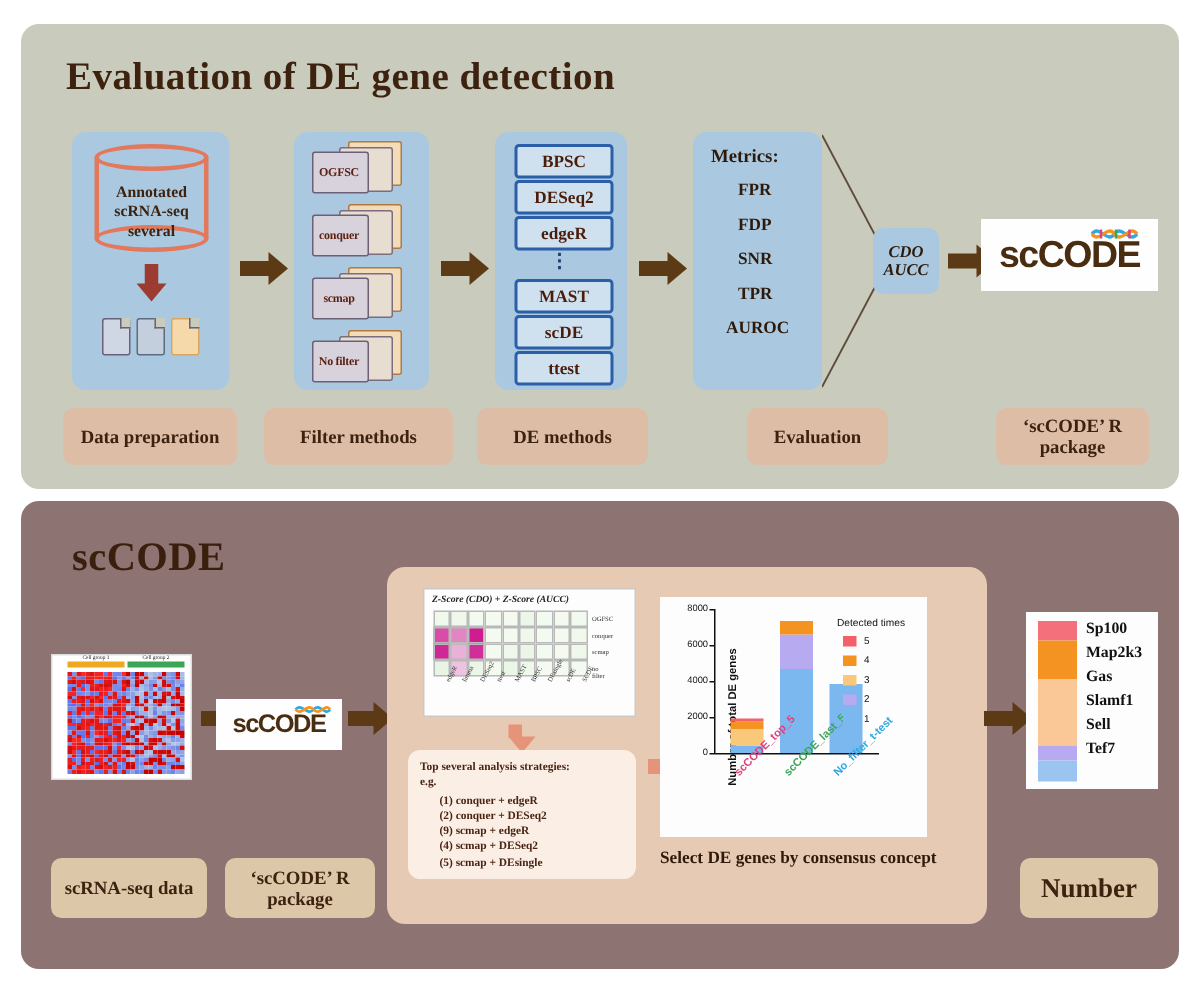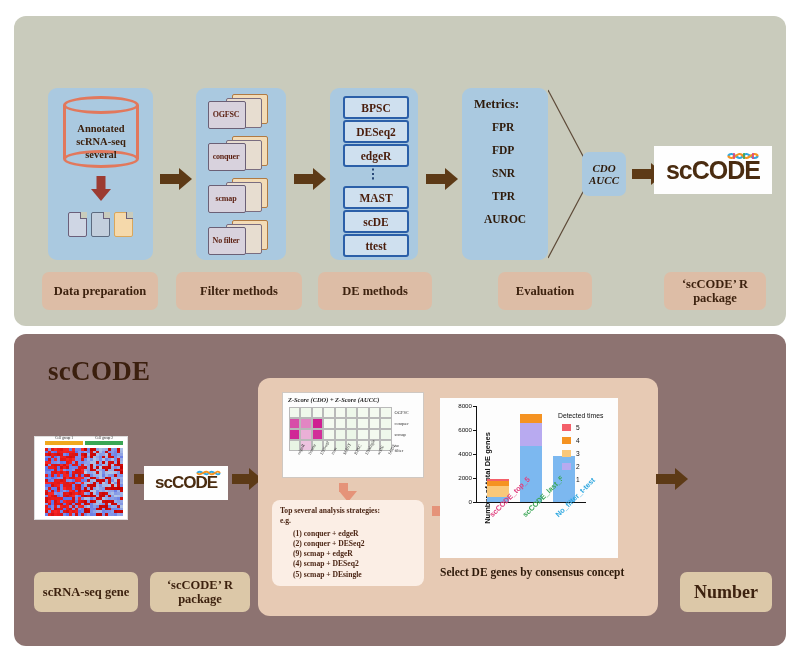--- a/index.html
+++ b/index.html
@@ -128,20 +128,21 @@
   #outcard{position:absolute;left:684px;top:408px;width:88px;height:118px;background:#fdfdfd;}
   .ocolor{position:absolute;left:8px;width:26px;}
   .gname{position:absolute;left:40px;font-size:10.5px;font-weight:bold;color:#111;}
 </style>
 </head>
 <body>
 
 <div id="page">
 
   <div class="panel" id="panel-top"></div>
+  <div class="panel-title" id="title-top">Evaluation of DE gene detection</div>
 
   <div class="stage" style="left:48px;top:88px;width:105px;height:172px;"></div>
   <div class="cyl" style="left:63px;top:96px;width:76px;height:72px;">
     <div class="body"></div>
       <div class="bot"></div>
       <div class="top"></div>
     <div class="txt">
       <span>Annotated</span><br>
       <span>scRNA-seq</span><br>
       <span>several</span>
@@ -1072,18 +1073,33 @@
         <div class="lgd-tx" style="left: 136px; top: 78px;">1</div>
       </div>
   </div>
   <div class="caption" style="left:440px;top:566px;">Select DE genes by consensus concept</div>
 
   <div class="arrow" style="left:656px;top:468px;width:32px;height:22px;">
     <div class="shaft" style="left:0;top:6px;width:20px;height:10px;"></div>
       <div class="head" style="left:19px;top:0;"></div>
   </div>
 
-
-  <div class="pill tan" style="left:34px;top:572px;width:104px;height:40px;">scRNA-seq gene</div>
+  <div id="outcard">
+    <div class="ocolor" style="top:6px;height:13px;background:#f4707a;"></div>
+    <div class="ocolor" style="top:19px;height:26px;background:#f59322;"></div>
+    <div class="ocolor" style="top:45px;height:44px;background:#fac897;"></div>
+    <div class="ocolor" style="top:89px;height:10px;background:#b8aaf0;"></div>
+    <div class="ocolor" style="top:99px;height:14px;background:#9cc4f0;"></div>
+    <div id="genes">
+        <div class="gname" style="top: 6px;">Sp100</div>
+        <div class="gname" style="top: 22px;">Map2k3</div>
+        <div class="gname" style="top: 38px;">Gas</div>
+        <div class="gname" style="top: 54px;">Slamf1</div>
+        <div class="gname" style="top: 70px;">Sell</div>
+        <div class="gname" style="top: 86px;">Tef7</div>
+      </div>
+  </div>
+
+  <div class="pill tan" style="left:34px;top:572px;width:104px;height:40px;">scRNA-seq data</div>
   <div class="pill tan" style="left:150px;top:572px;width:100px;height:40px;">‘scCODE’ R package</div>
   <div class="pill tan" style="left:680px;top:572px;width:92px;height:40px;font-size:18px;">Number</div>
 
 </div>
 
 </body></html>

